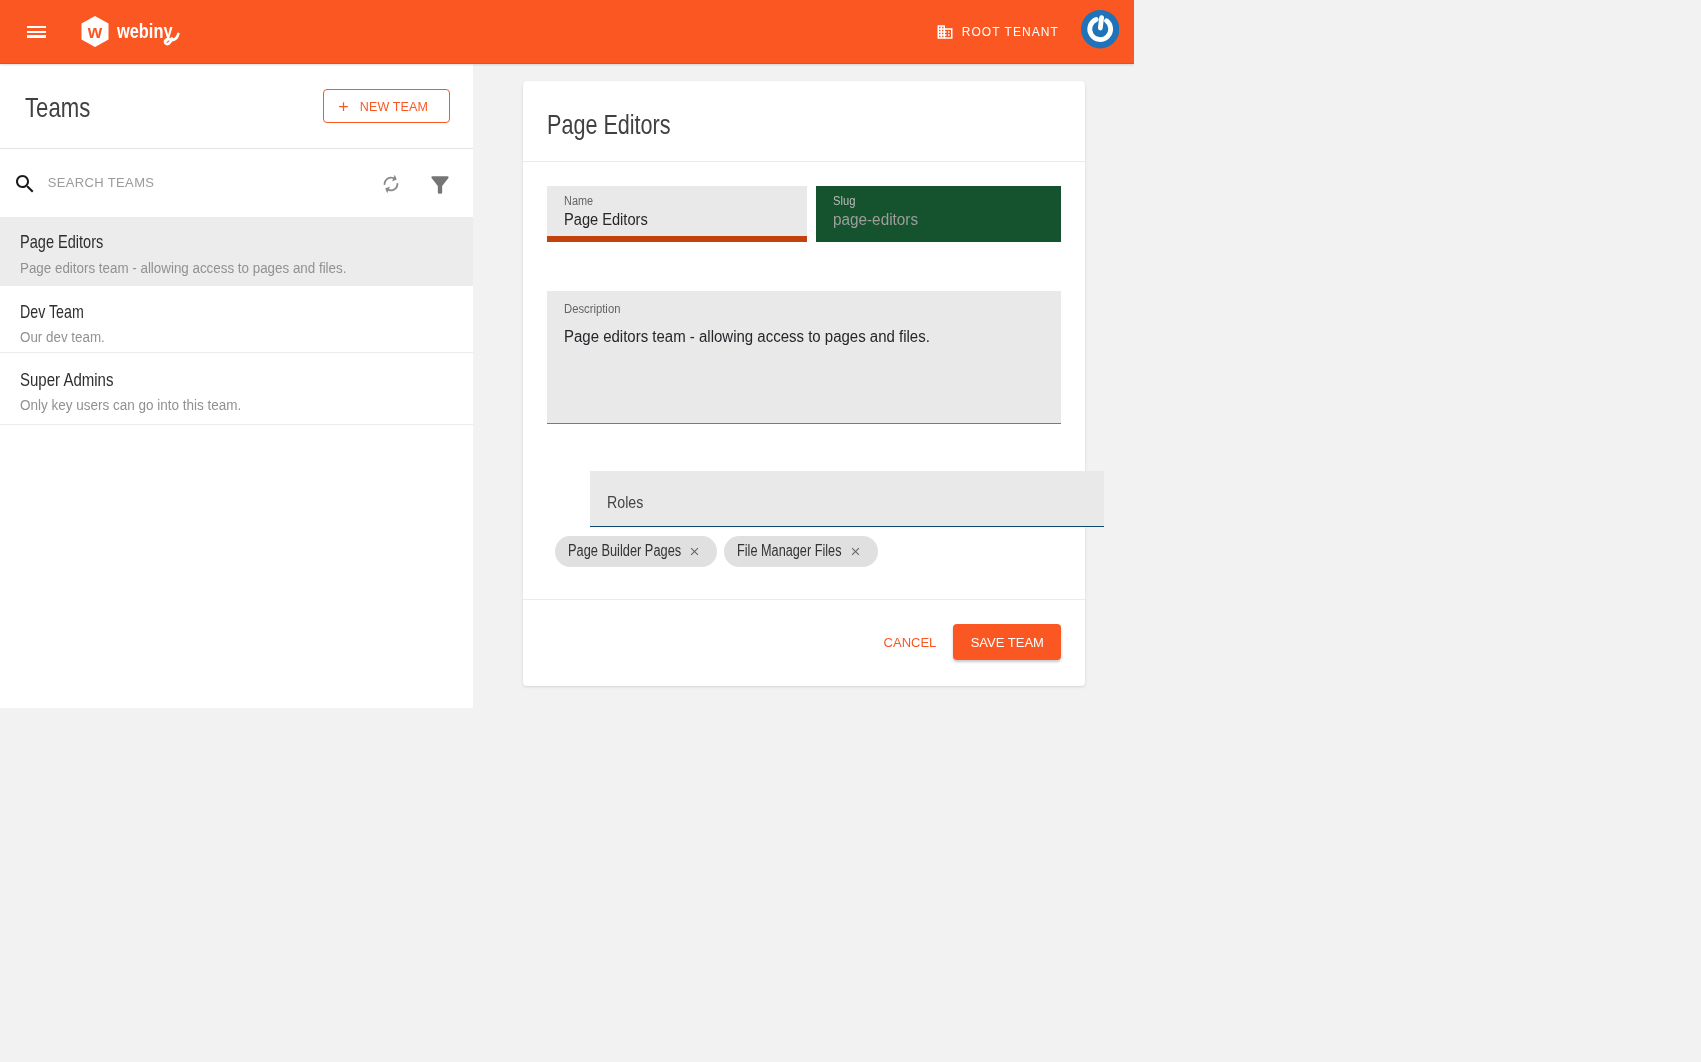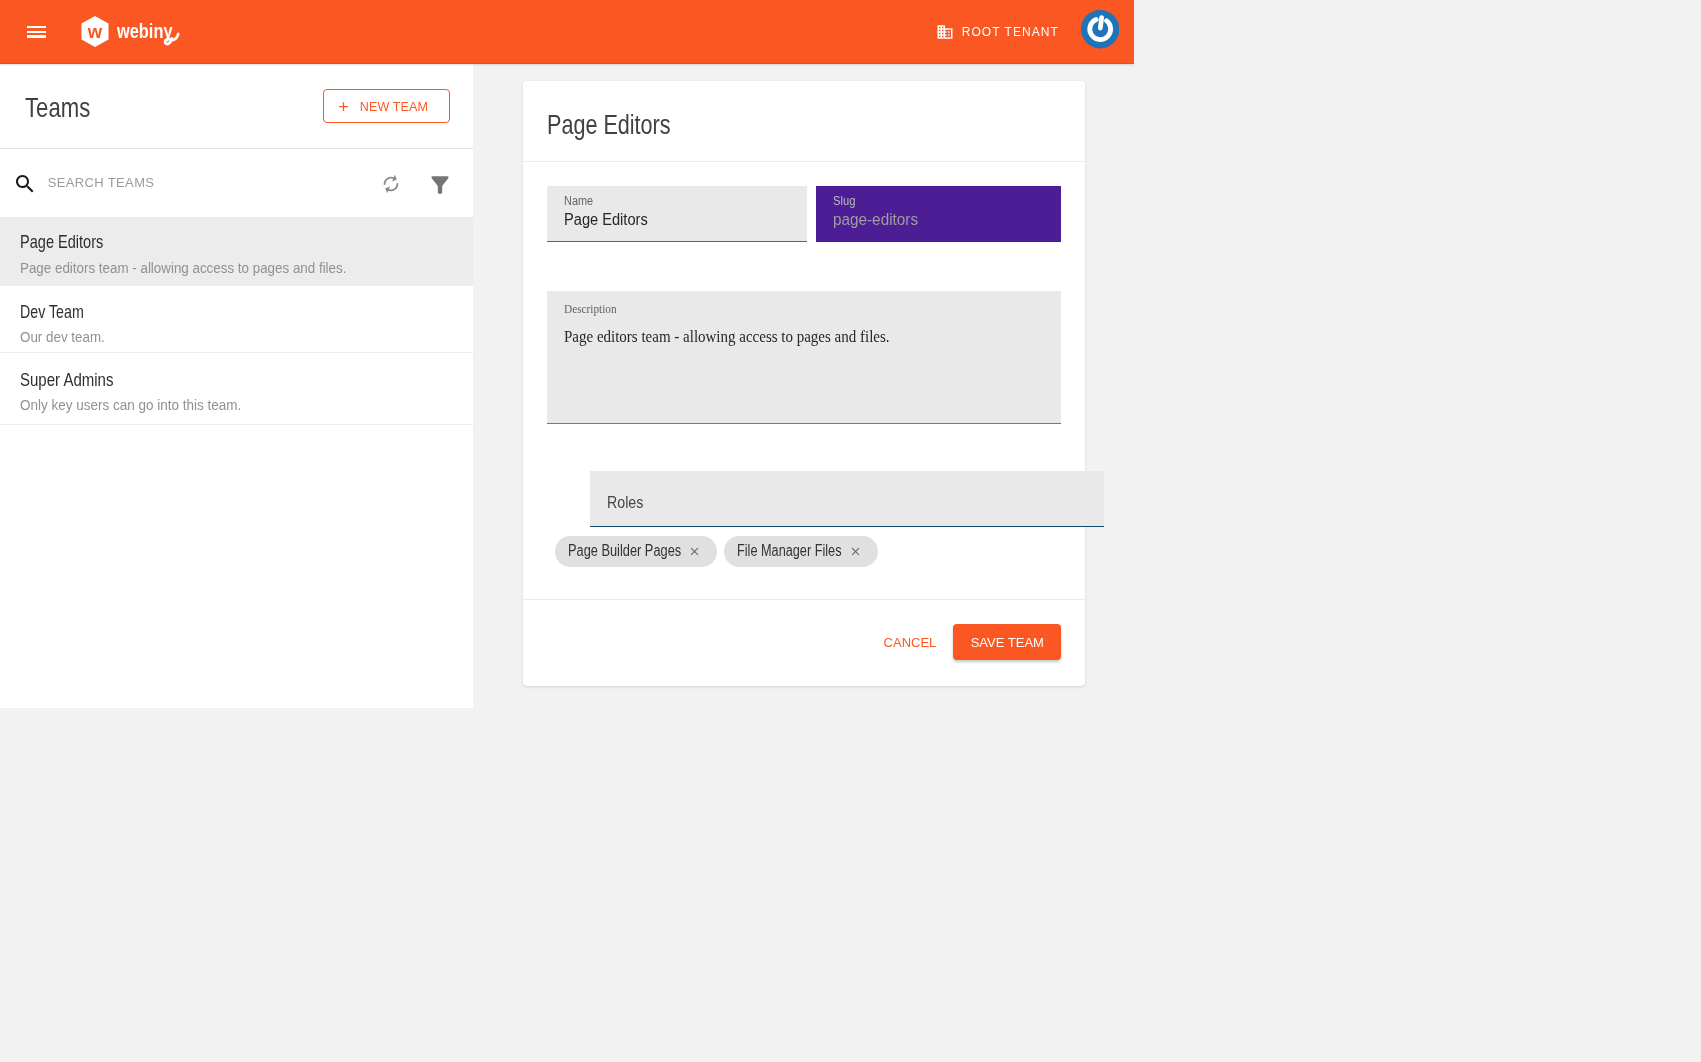--- a/index.html
+++ b/index.html
@@ -107,31 +107,31 @@
   <div class="titem" style="top:290px; height:71.3px;">
     <div class="t-title"><span class="sq" style="transform:scaleX(0.79);">Super Admins</span></div>
     <div class="t-desc"><span class="sq" style="transform:scaleX(0.871);">Only key users can go into this team.</span></div>
   </div>
 </div>
 
 <div class="card">
   <div class="abs" style="left:23.8px; top:29.4px; font-size:27.5px; color:#414141; line-height:1;"><span class="sq" style="transform:scaleX(0.785);">Page Editors</span></div>
   <div class="abs" style="left:0; top:79.4px; width:562px; height:1px; background:#ebebeb;"></div>
 
-  <div class="fld" style="left:24.2px; top:104.7px; width:260px; height:55.7px; border-bottom:1px solid #c2410c;">
+  <div class="fld" style="left:24.2px; top:104.7px; width:260px; height:55.7px; border-bottom:6px solid #c2410c;">
     <div class="flabel"><span class="sq" style="transform:scaleX(0.91);">Name</span></div>
     <div class="fvalue"><span class="sq" style="transform:scaleX(0.914);">Page Editors</span></div>
   </div>
 
-  <div class="fld" style="left:293px; top:104.7px; width:245px; height:55.7px; background:#4c1d95;">
+  <div class="fld" style="left:293px; top:104.7px; width:245px; height:55.7px; background:#14532d;">
     <div class="flabel" style="color:#bcbcbc;"><span class="sq" style="transform:scaleX(0.93);">Slug</span></div>
     <div class="fvalue" style="color:#9e9e9e;"><span class="sq" style="transform:scaleX(0.956);">page-editors</span></div>
   </div>
 
-  <div class="fld" style="left:24px; top:209.6px; width:514px; height:132.8px; border-bottom:1px solid #7a7a7a;font-family:Liberation Serif, serif;">
+  <div class="fld" style="left:24px; top:209.6px; width:514px; height:132.8px; border-bottom:1px solid #7a7a7a;">
     <div class="flabel" style="top:10.8px;"><span class="sq" style="transform:scaleX(0.94);">Description</span></div>
     <div class="fvalue" style="top:36.7px;"><span class="sq" style="transform:scaleX(0.937);">Page editors team - allowing access to pages and files.</span></div>
   </div>
 
   <div class="fld" style="left:24px; top:390px; width:514px; height:55.3px; border-bottom:1px solid #0c4a6e;margin-left:43px;">
     <div class="abs" style="left:16.7px; top:21.9px; font-size:16.5px; color:#454545; line-height:1.2;"><span class="sq" style="transform:scaleX(0.86);">Roles</span></div>
   </div>
 
   <div class="chip" style="left:31.4px; width:162px;">
     <div class="ct" style="left:13.8px;"><span class="sq" style="transform:scaleX(0.8);">Page Builder Pages</span></div>

